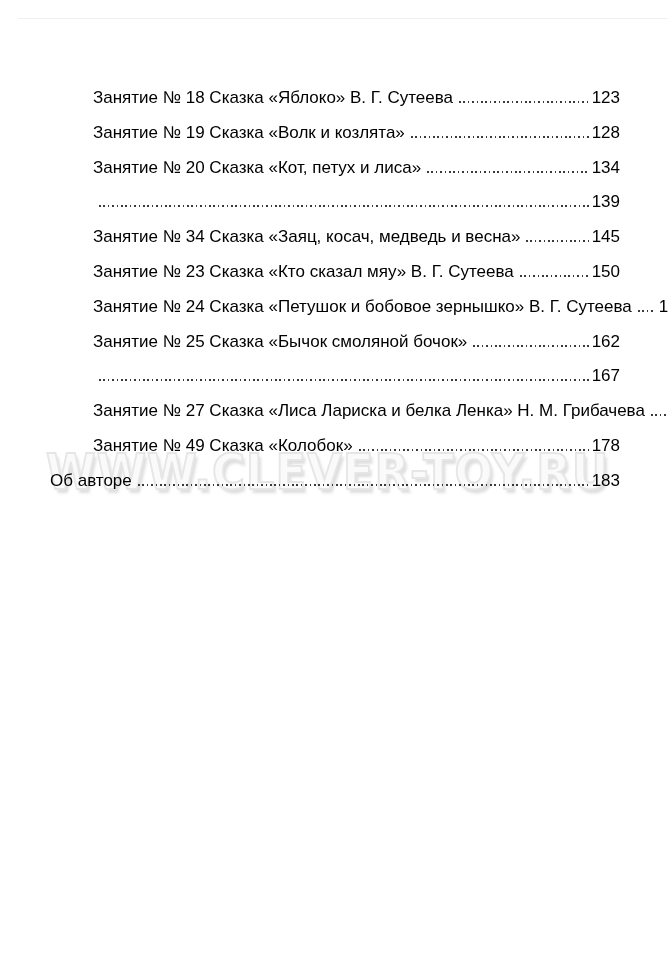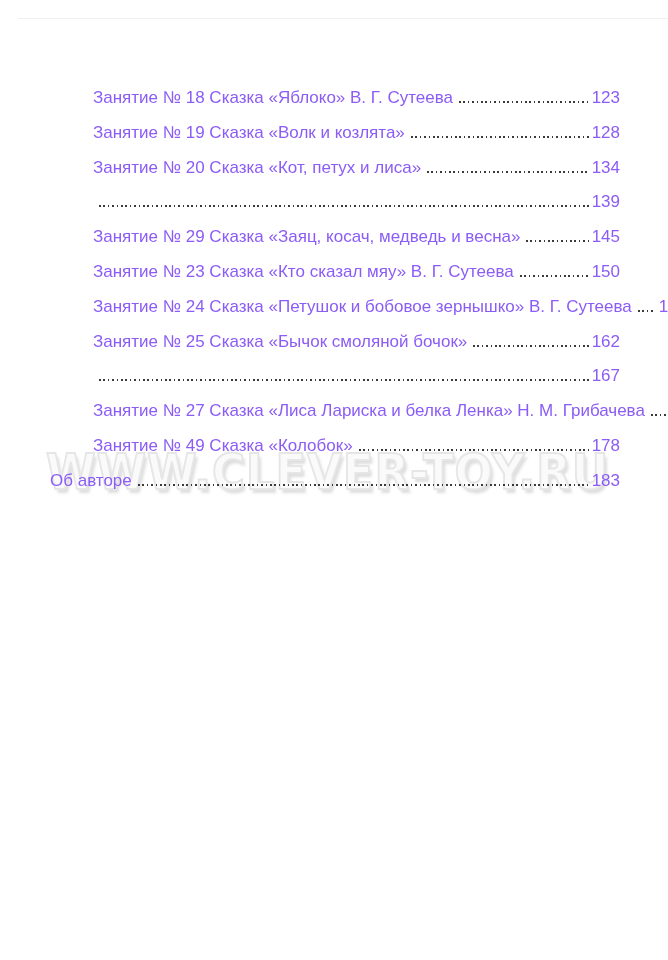--- a/index.html
+++ b/index.html
@@ -53,21 +53,21 @@
     left: 0;
     right: 48px;
     z-index: 2;
   }
   .row {
     display: flex;
     align-items: baseline;
     height: 34.8px;
     line-height: 34.8px;
     font-size: 17px;
-    color: #8b5cf6;
+    color: #000000;
     margin-left: 93px;
   }
   .row.level-0 {
     margin-left: 50px;
   }
   .title {
     white-space: nowrap;
   }
   .leader {
     flex: 1;
@@ -113,21 +113,21 @@
     <span class="leader"></span>
     <span class="pagenum">134</span>
   </div>
 
   <div class="row level-1">
     <span class="leader"></span>
     <span class="pagenum">139</span>
   </div>
 
   <div class="row level-1">
-    <span class="title">Занятие № 29 Сказка «Заяц, косач, медведь и весна»</span>
+    <span class="title">Занятие № 34 Сказка «Заяц, косач, медведь и весна»</span>
     <span class="leader"></span>
     <span class="pagenum">145</span>
   </div>
 
   <div class="row level-1">
     <span class="title">Занятие № 23 Сказка «Кто сказал мяу» В. Г. Сутеева</span>
     <span class="leader"></span>
     <span class="pagenum">150</span>
   </div>
 

